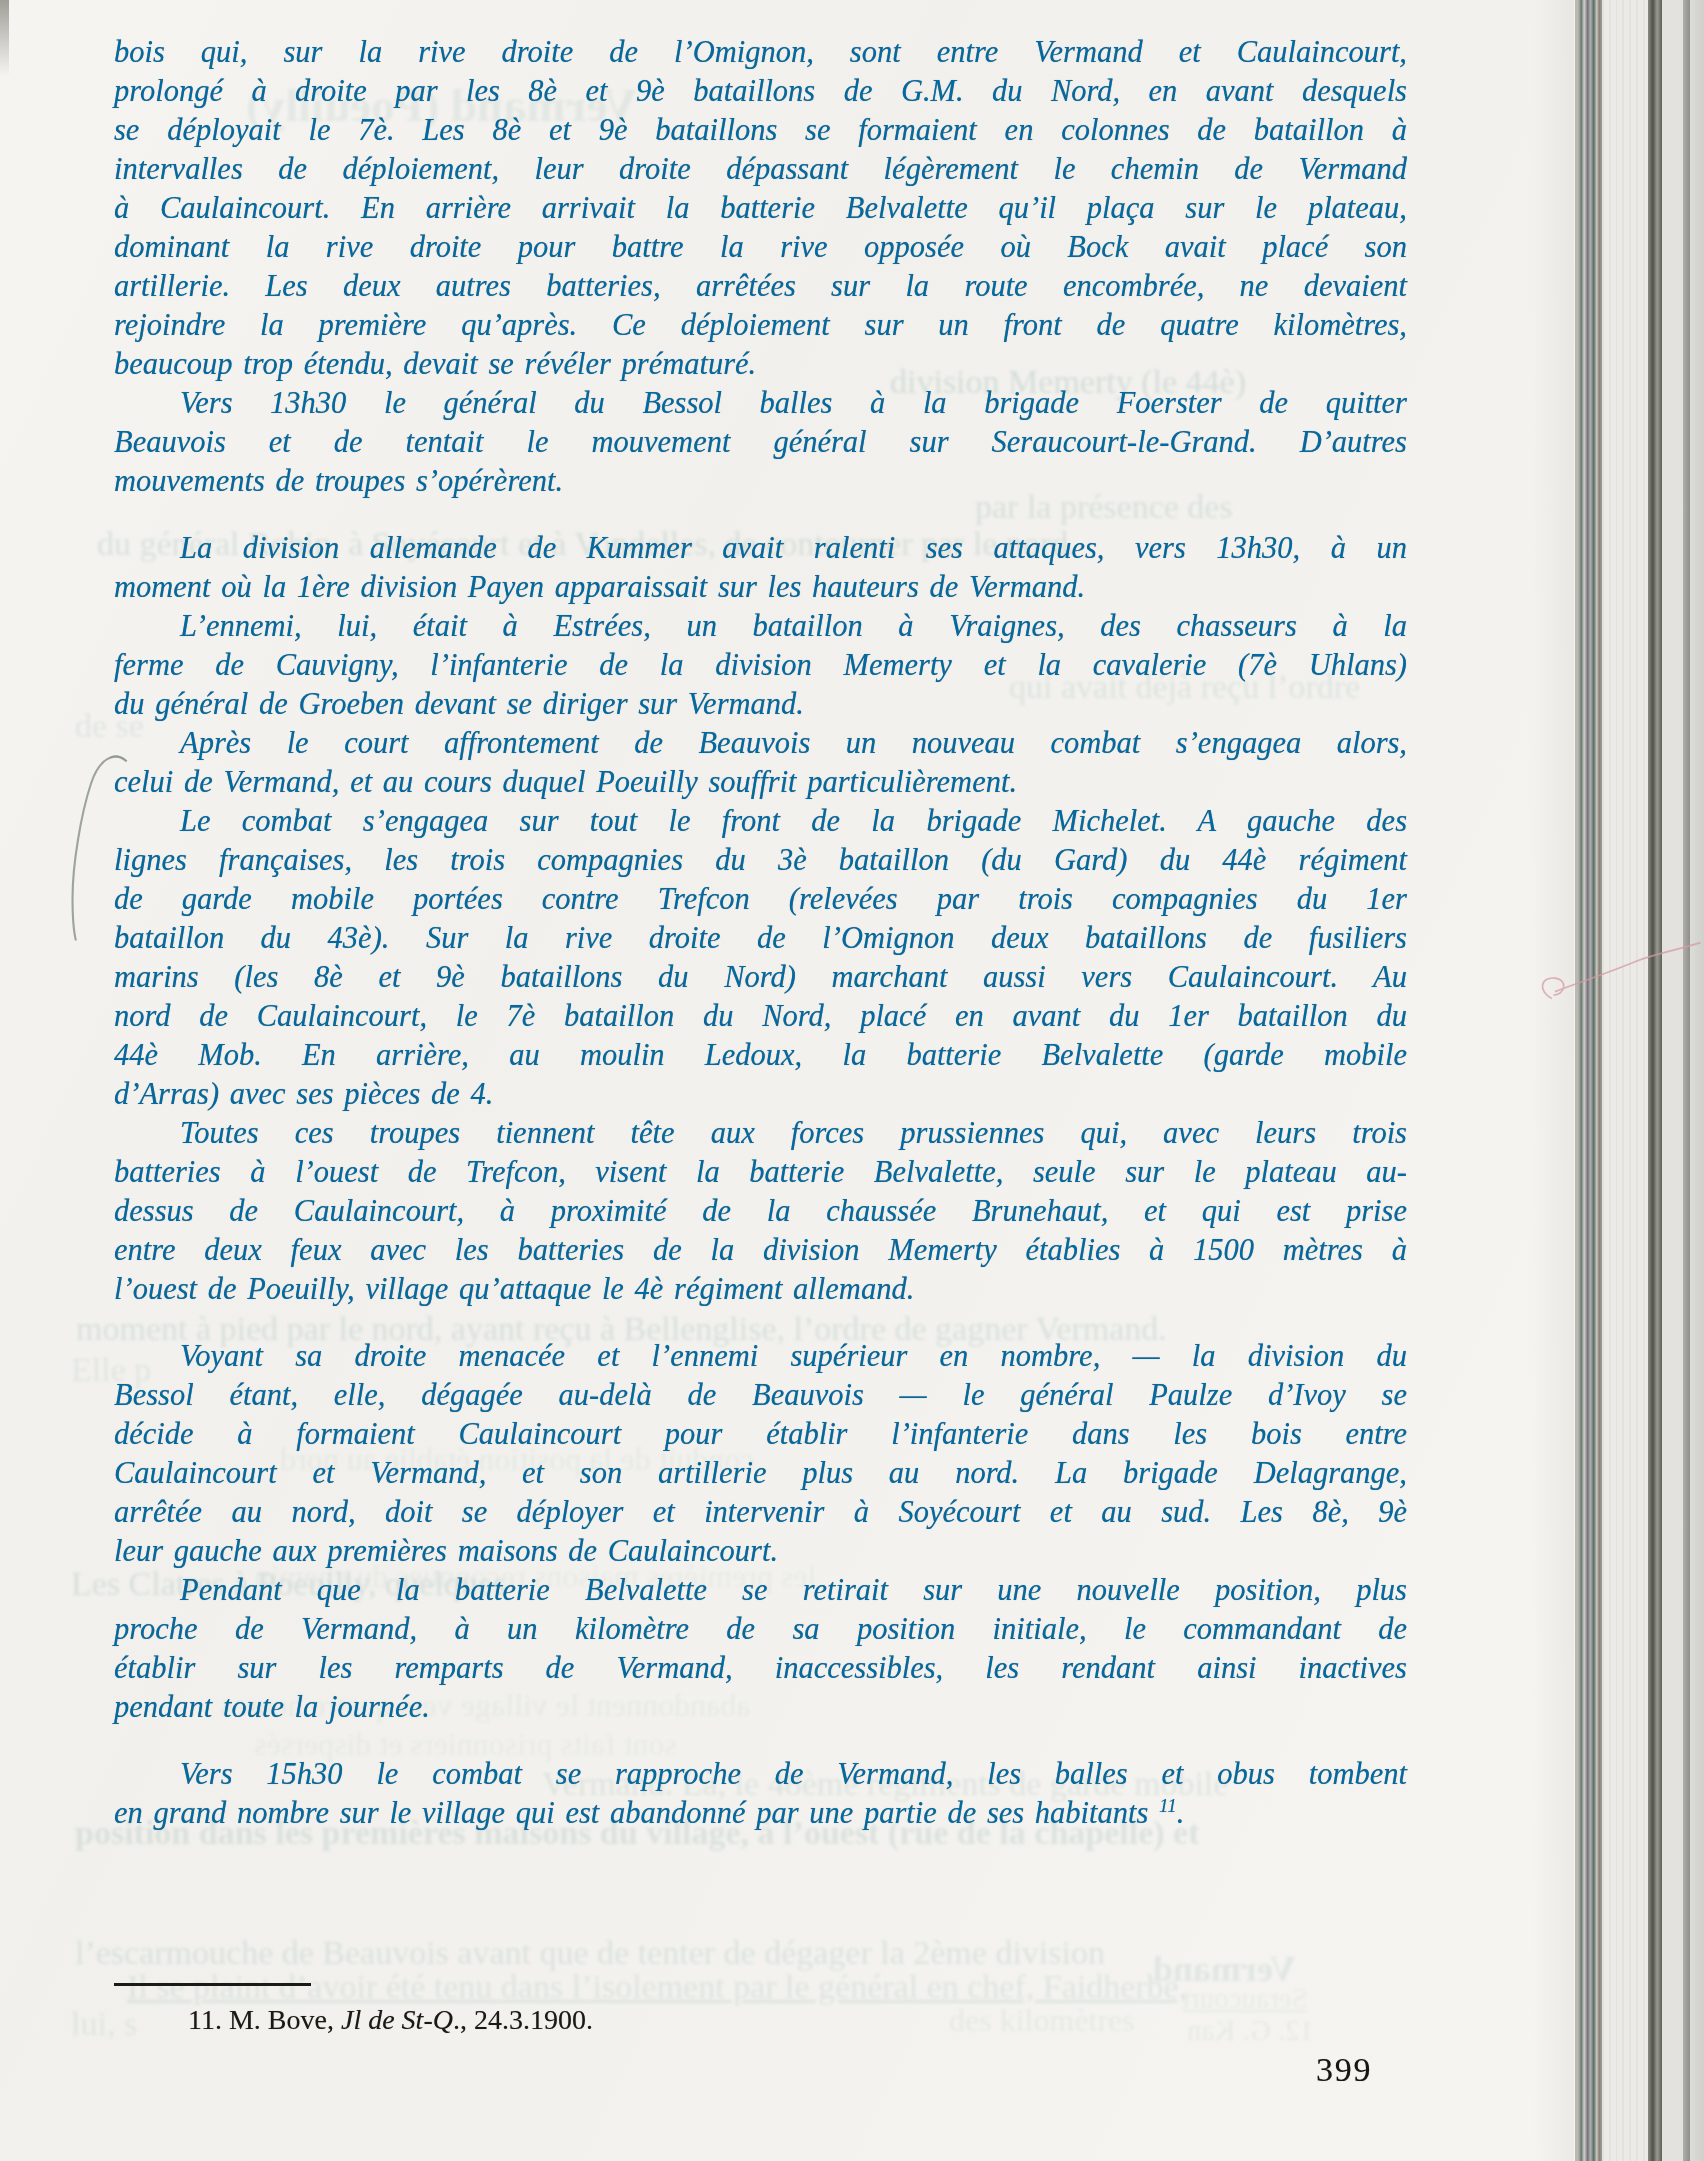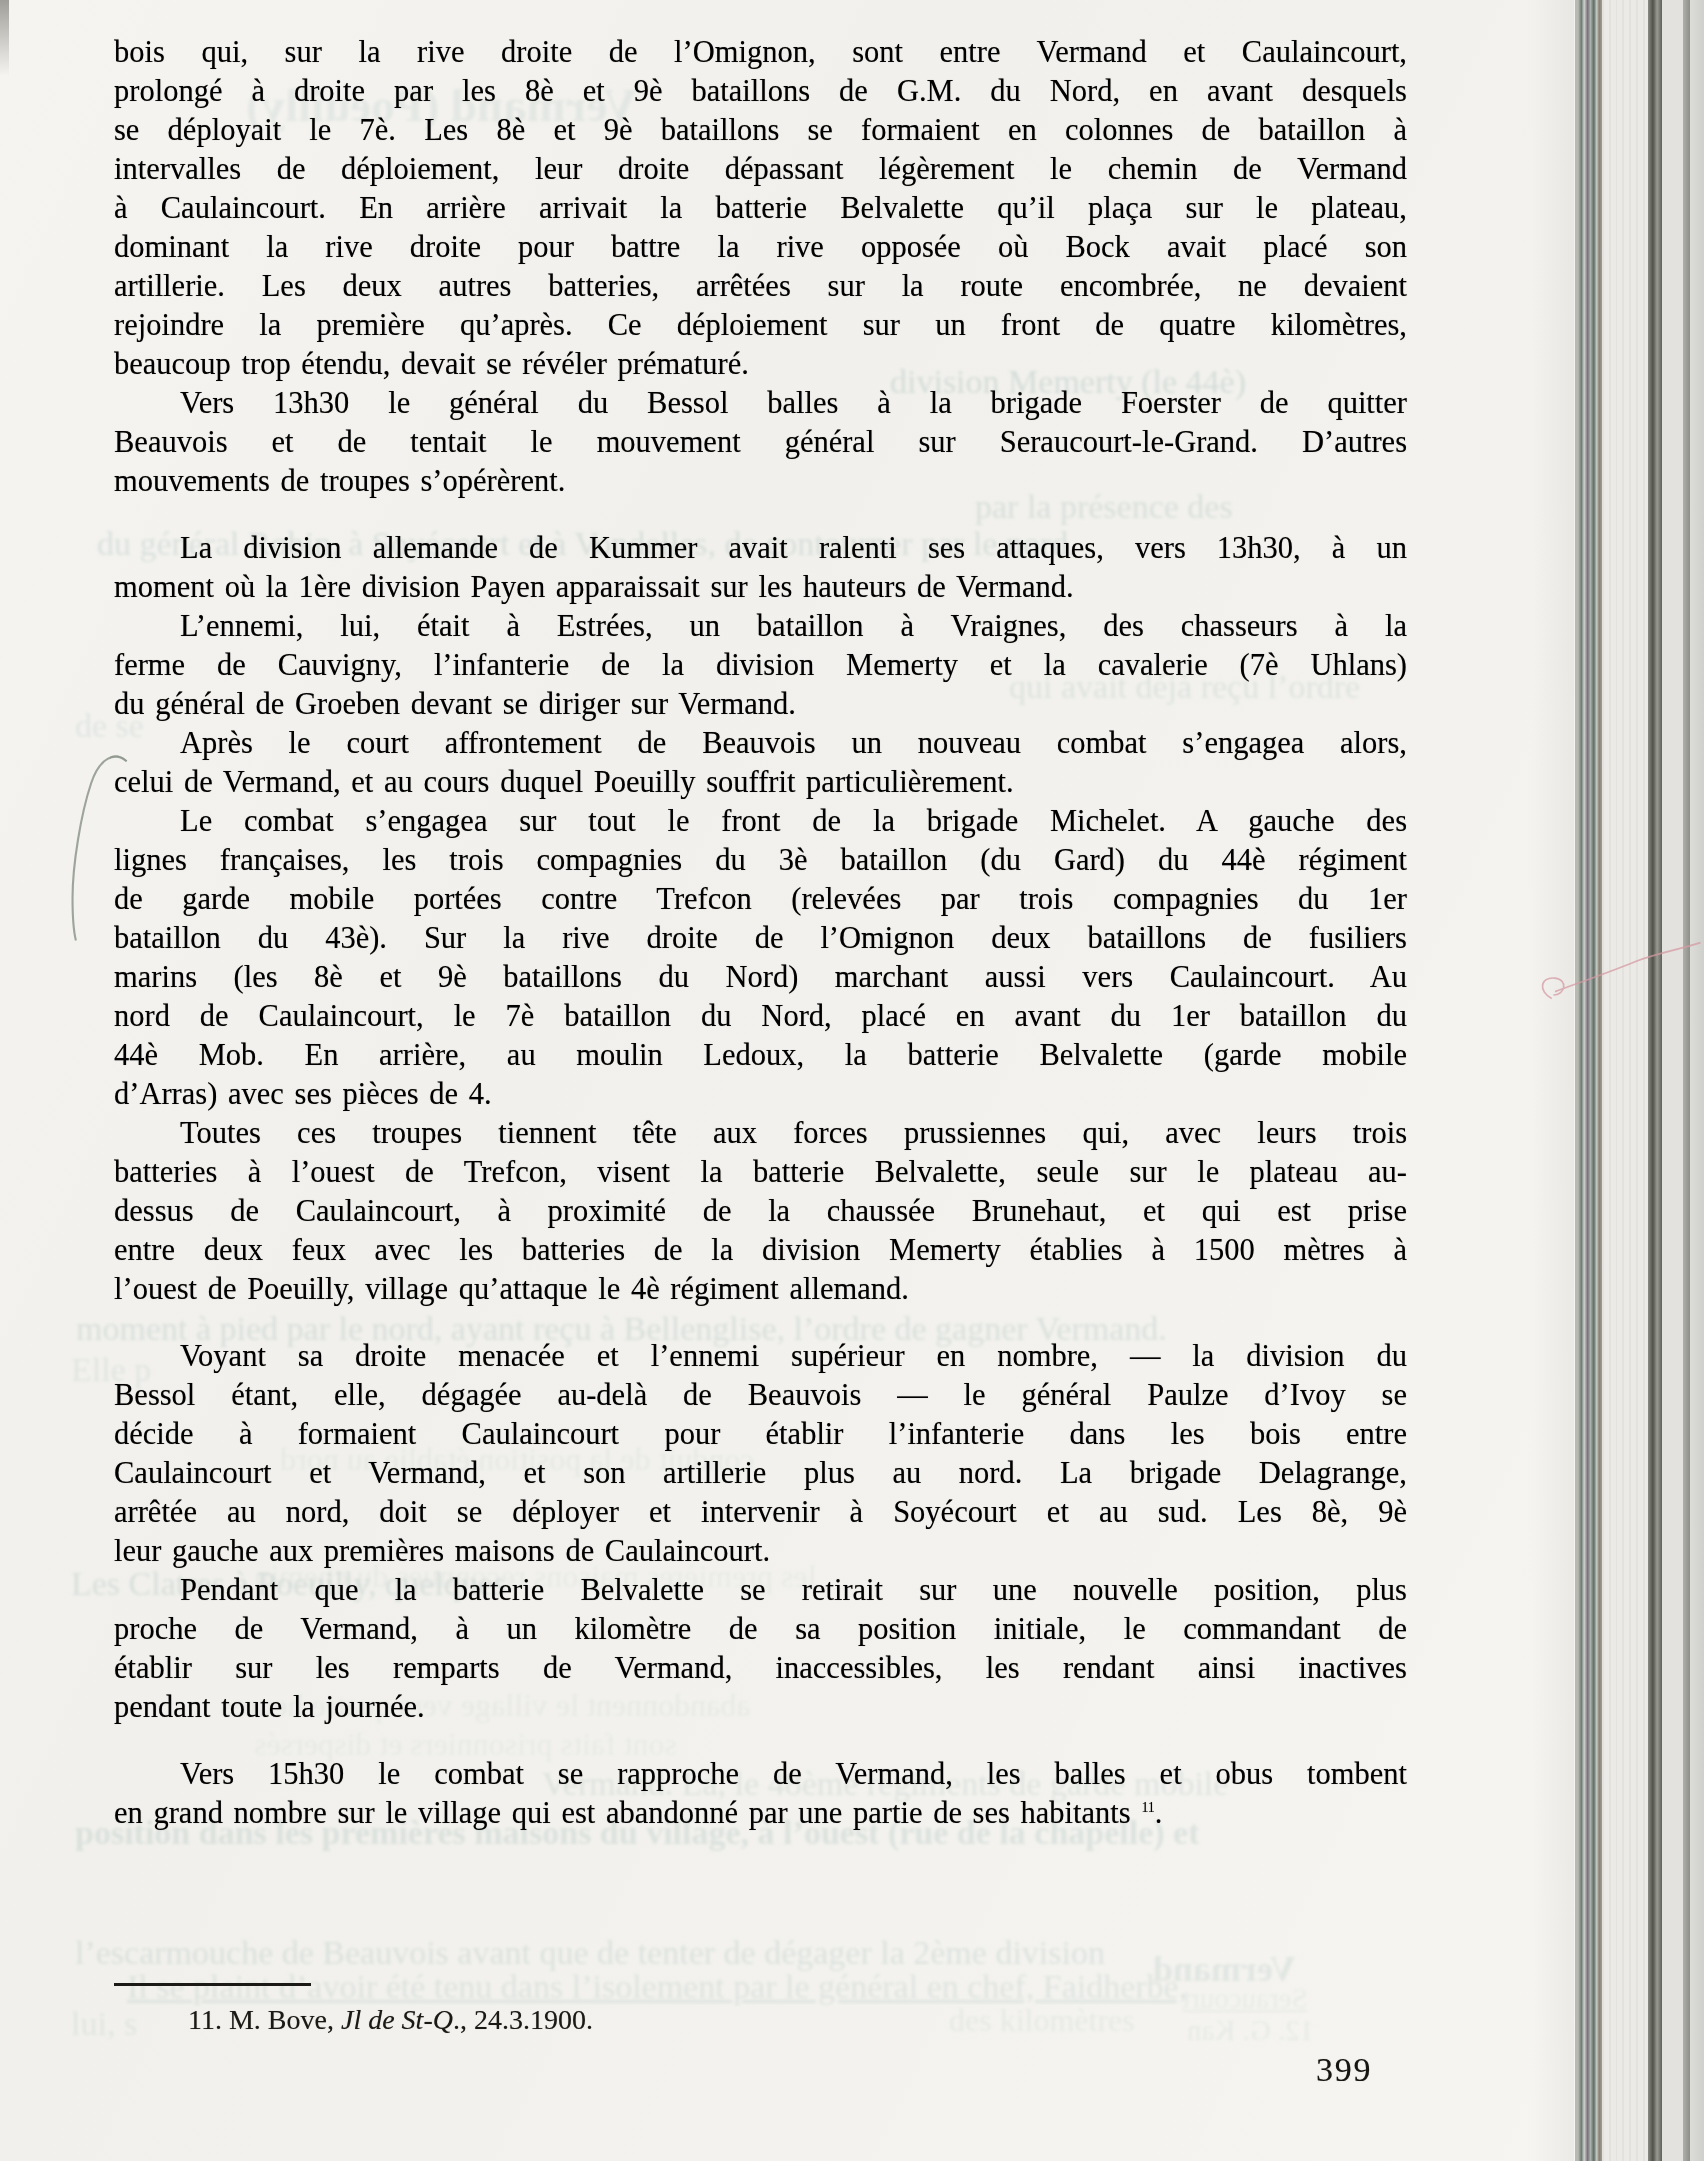--- a/index.html
+++ b/index.html
@@ -7,28 +7,28 @@
          font-family:"Liberation Serif","DejaVu Serif",serif;}
   .paper{position:absolute;left:0;top:0;width:1704px;height:2161px;
          background:linear-gradient(115deg,#f5f4f1 0%,#f1f0ec 35%,#f3f2ee 65%,#f6f5f2 100%);}
   .paper::after{content:"";position:absolute;left:1532px;top:0;width:42px;height:100%;
          background:linear-gradient(90deg,rgba(0,0,0,0) 0%,rgba(60,60,50,0.06) 100%);}
   .corner-shade{position:absolute;left:0;top:0;width:8.5px;height:76px;
          background:linear-gradient(180deg,rgba(90,88,80,0.55),rgba(90,88,80,0));}
 
   
   .text-block{position:absolute;left:114px;top:33px;width:1293px;
-         font-size:30.5px;line-height:39px;color:#000000;
-         text-shadow:0 0 0.8px rgba(25,22,18,0.45);word-spacing:0.10em;}
+         font-size:30.5px;line-height:39px;color:#0369a1;
+         text-shadow:0 0 0.8px rgba(25,22,18,0.45);word-spacing:0.10em;font-style:italic;}
   .para{margin:0;}
   .para.gap{margin-top:28px;}
   .line{text-align:justify;text-align-last:justify;white-space:normal;}
   .line.last{text-align-last:left;}
   .line.indent{text-indent:66px;}
-  .line sup{font-size:14px;vertical-align:super;line-height:0;}
+  .line sup{font-size:19px;vertical-align:super;line-height:0;}
   em{font-style:italic;}
 
   
   .bleed{position:absolute;color:#7fa39d;filter:blur(1.7px);white-space:nowrap;
          font-family:"Liberation Serif","DejaVu Serif",serif;}
   .bleed.b{font-weight:bold;}
   .bleed.m{transform:scaleX(-1);}
   .bleed.u{text-decoration:underline;}
 
   

